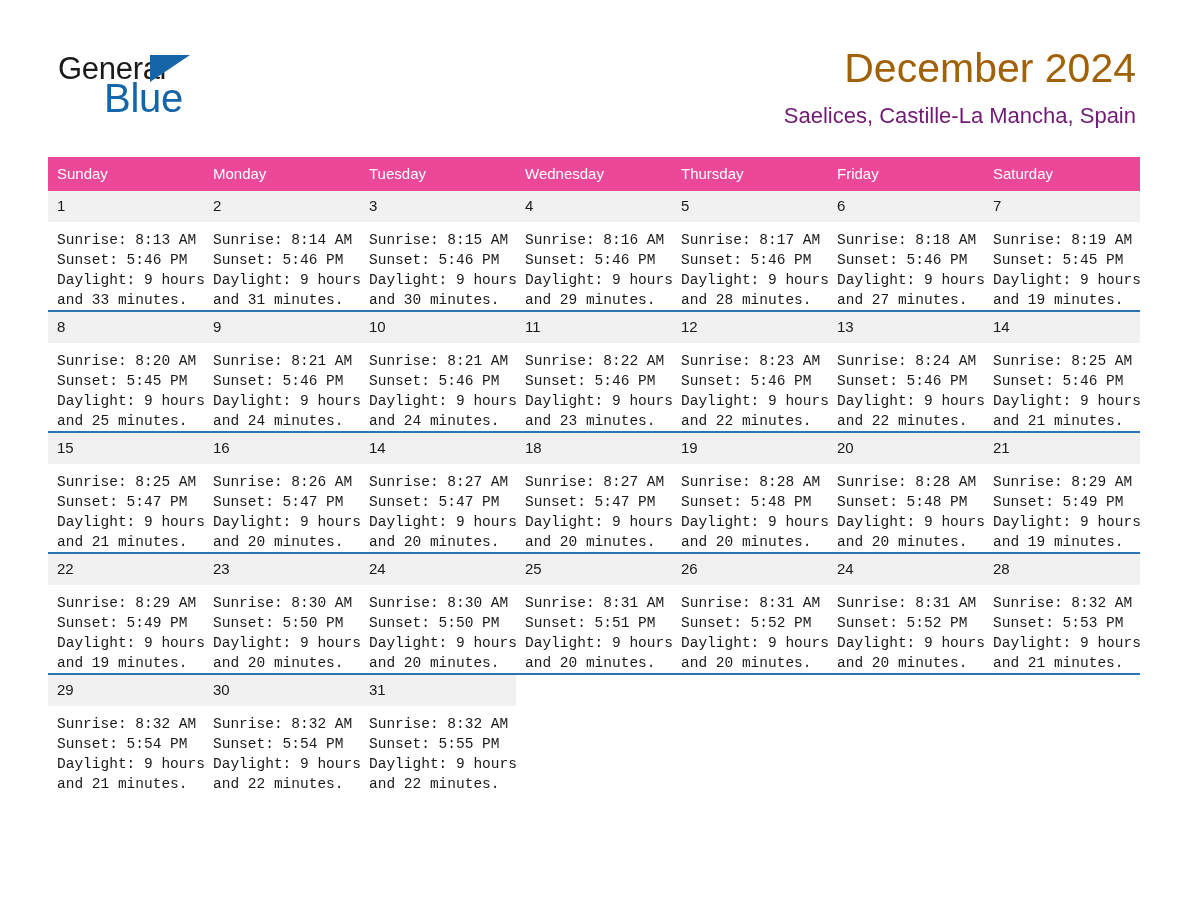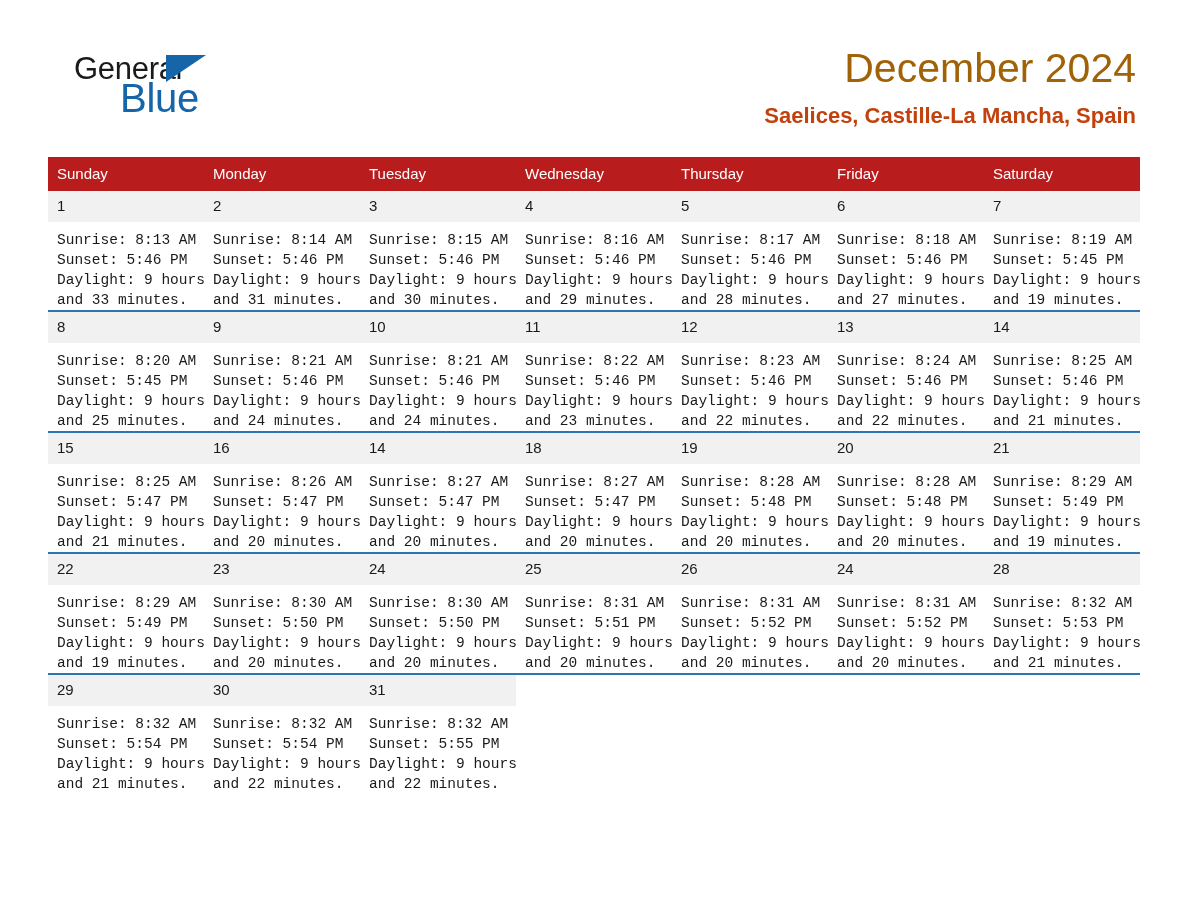--- a/index.html
+++ b/index.html
@@ -30,21 +30,20 @@
     padding: 0 48px;
     box-sizing: border-box;
   }
 
   .brand {
     position: absolute;
     left: 58px;
     top: 52px;
     width: 260px;
     height: 66px;
-    margin-left: 16px;
   }
   .brand-line1 {
     position: relative;
     font-size: 31px;
     line-height: 34px;
     letter-spacing: -0.3px;
     color: #1a1a1a;
     font-weight: 400;
     white-space: nowrap;
   }
@@ -79,38 +78,38 @@
     font-size: 41px;
     line-height: 48px;
     font-weight: 400;
     color: #a16207;
     white-space: nowrap;
   }
   .location {
     margin-top: 11px;
     font-size: 22px;
     line-height: 26px;
-    font-weight: 700;
-    color: #c2410c;
+    font-weight: 400;
+    color: #701a75;
     white-space: nowrap;
   }
 
   
   .calendar {
     position: absolute;
     left: 48px;
     top: 157px;
     width: 1092px;
     border-collapse: collapse;
     table-layout: fixed;
   }
   .calendar col { width: 156px; }
 
   .calendar thead th {
-    background: #b91c1c;
+    background: #ec4899;
     color: #ffffff;
     font-size: 15px;
     font-weight: 400;
     text-align: left;
     padding: 8px 0 9px 9px;
     height: 17px;
     vertical-align: middle;
     white-space: nowrap;
   }
 

